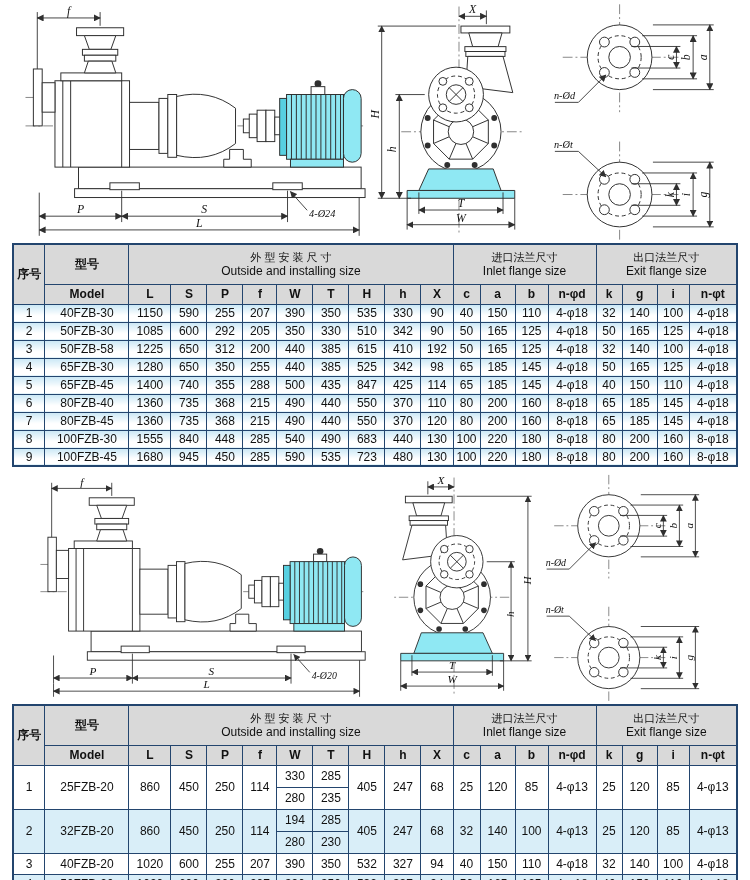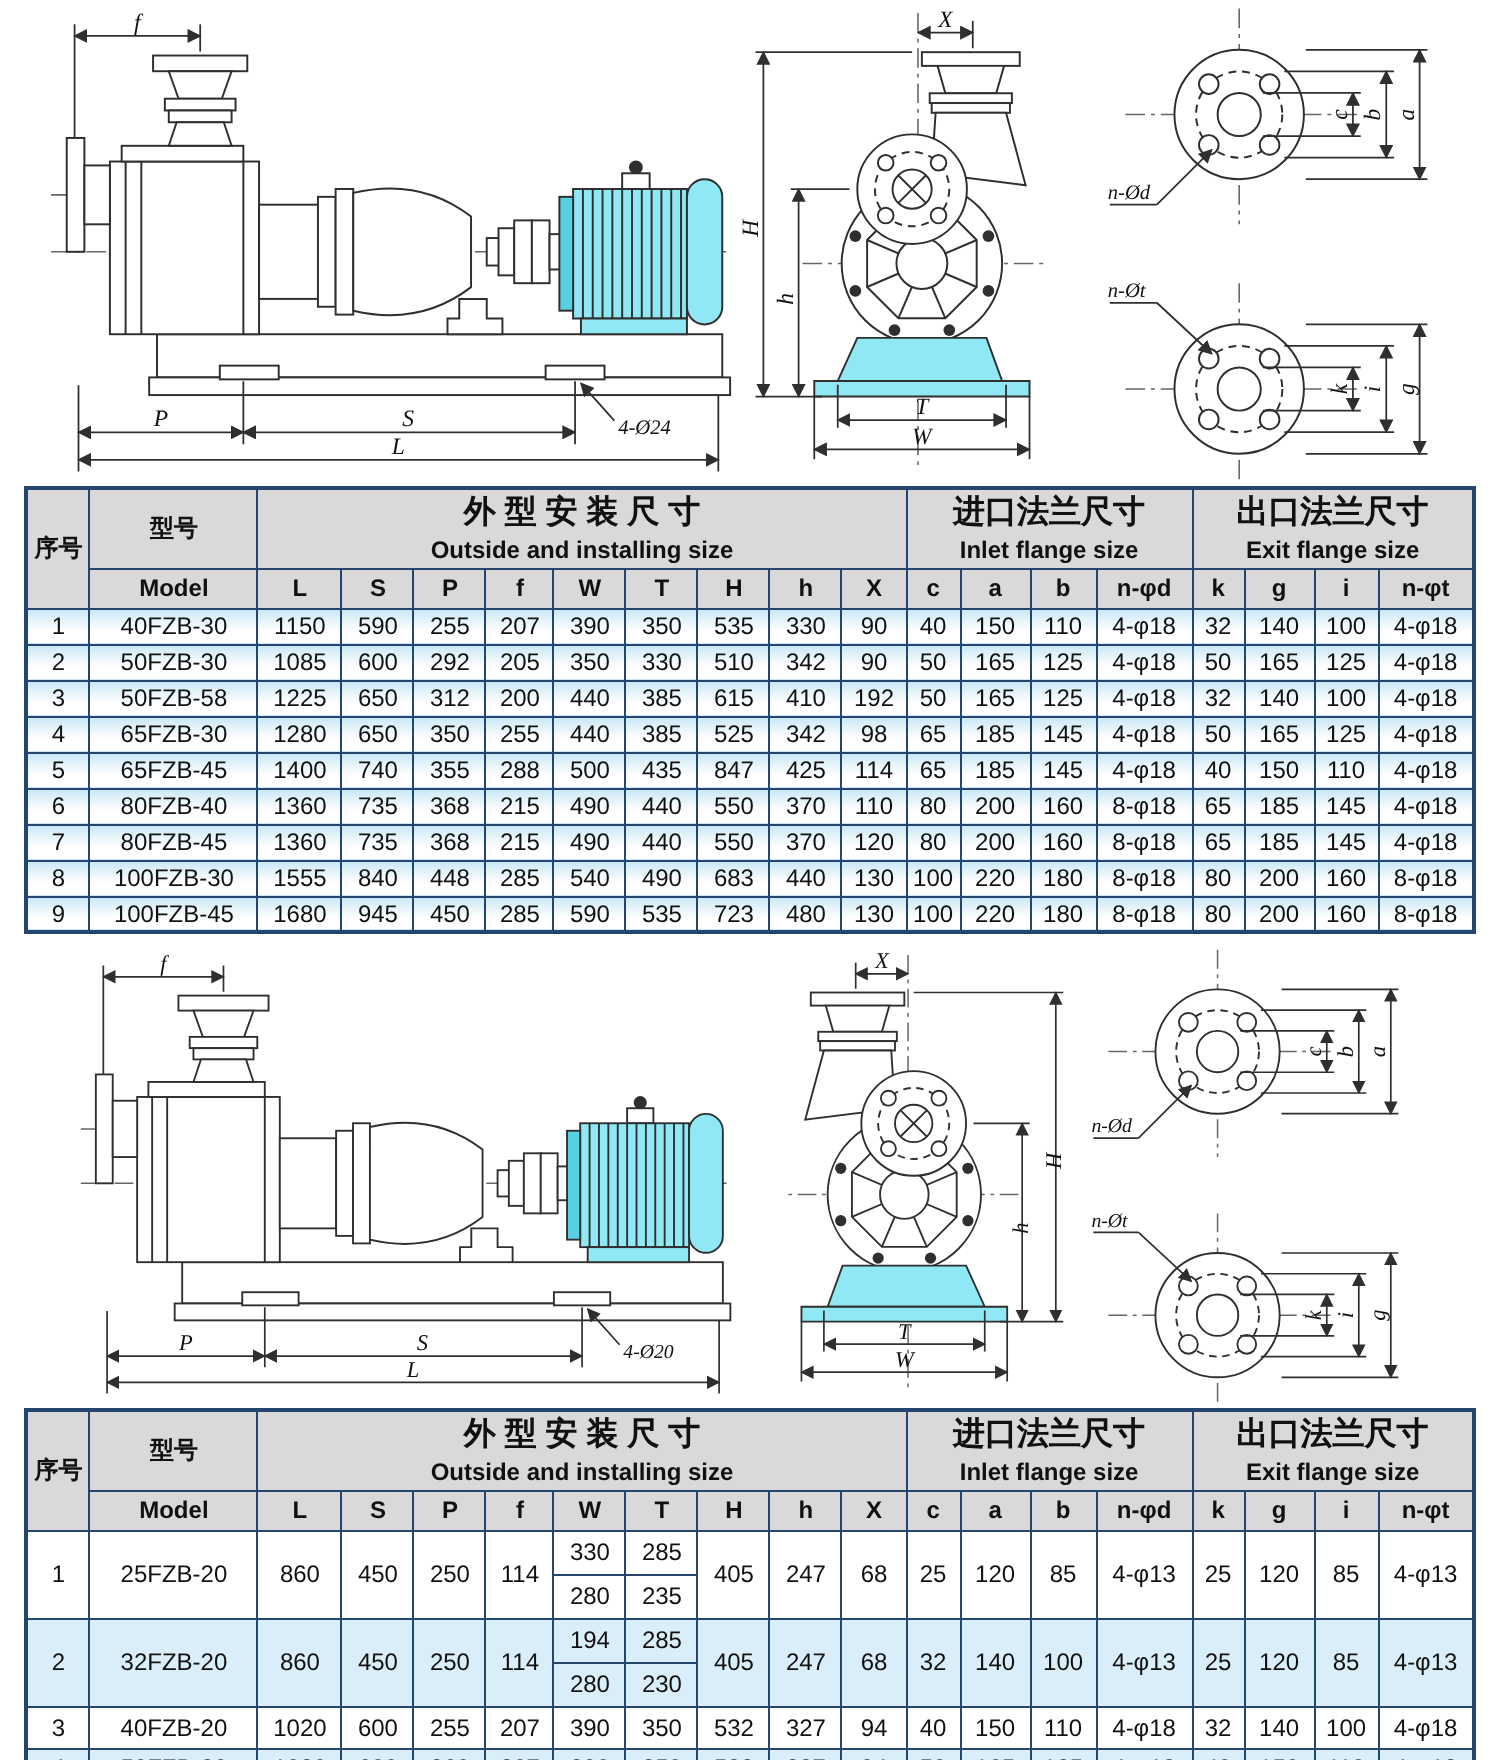--- a/index.html
+++ b/index.html
@@ -19,22 +19,22 @@
   .dim{fill:none;stroke:#2f2f2f;stroke-width:0.9;}
   .dimtxt{font-size:12px;font-style:italic;fill:#111;}
   .notetxt{font-size:10.5px;font-style:italic;fill:#111;}
 
   
   table{border-collapse:collapse;table-layout:fixed;width:694px;margin:2px auto 4px auto;border:2px solid #23456e;}
   th,td{border:1px solid #23456e;text-align:center;vertical-align:middle;padding:0 1px;font-size:12px;overflow:hidden;white-space:nowrap;}
   thead th{background:#d9d9d9;font-weight:bold;}
   thead tr.toprow{height:40px;}
   thead tr.subhead{height:20px;}
-  .cn{font-size:16px;font-weight:bold;line-height:1.35;}
-  .en{font-size:12px;font-weight:bold;line-height:1.2;}
+  .cn{font-size:11px;font-weight:normal;line-height:1.35;}
+  .en{font-size:12px;font-weight:normal;line-height:1.2;}
   #table1 tbody tr{height:18px;}
   #table1 tbody td{background:linear-gradient(180deg,#c9e7f5 0%,#ffffff 65%);}
   #table2 tbody tr{height:21px;}
   #table2 tbody tr:nth-child(even) td{background:#d9eef8;}
   #table2 tbody tr:nth-child(odd) td{background:#ffffff;}
   td.split{padding:0;}
   td.split .sub{height:21px;line-height:21px;}
   td.split .sub.top{border-bottom:1px solid #23456e;}
 </style>
 </head>

